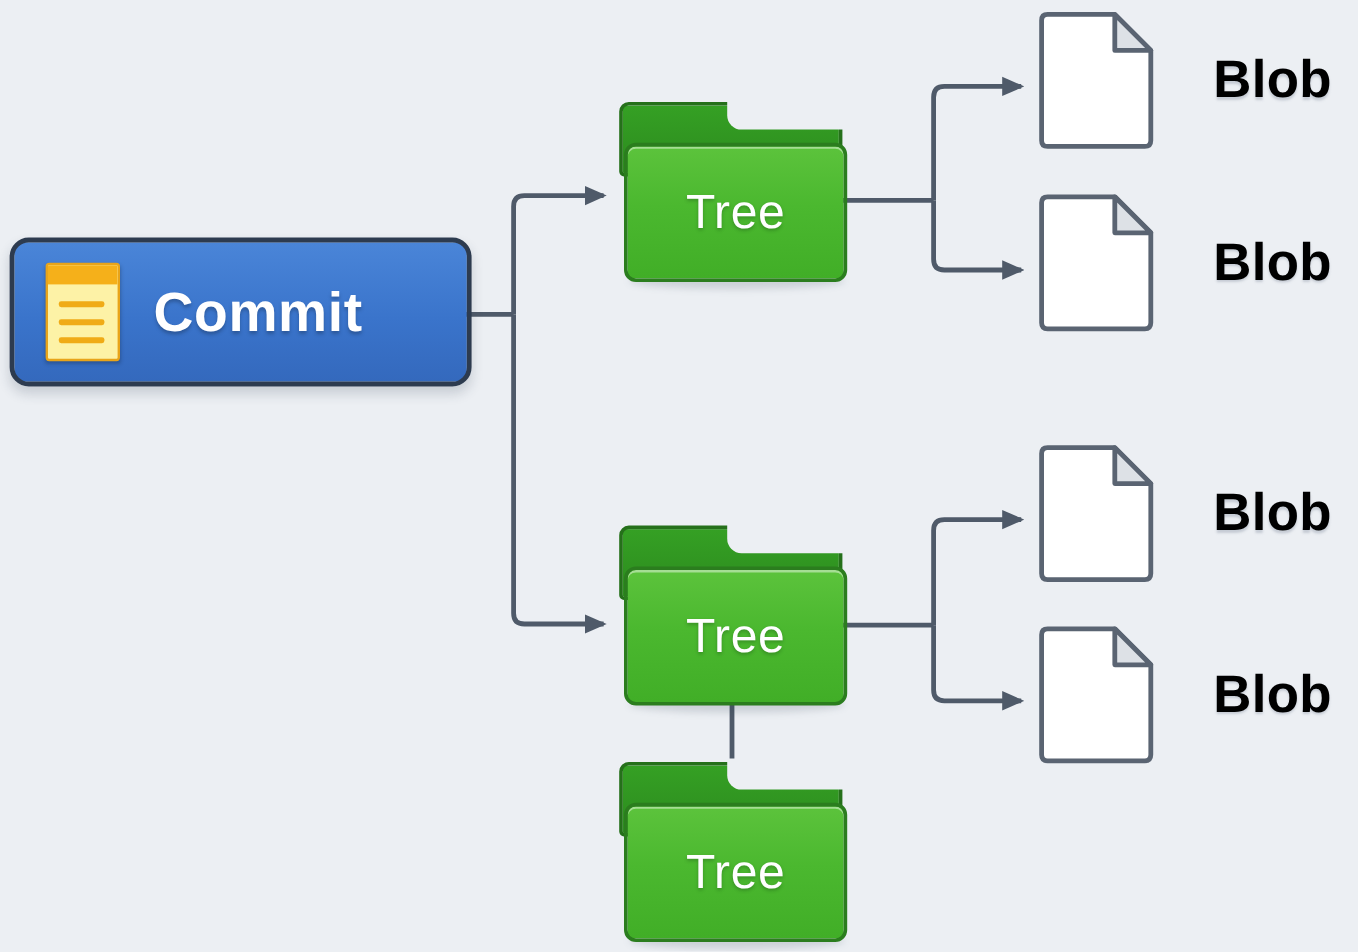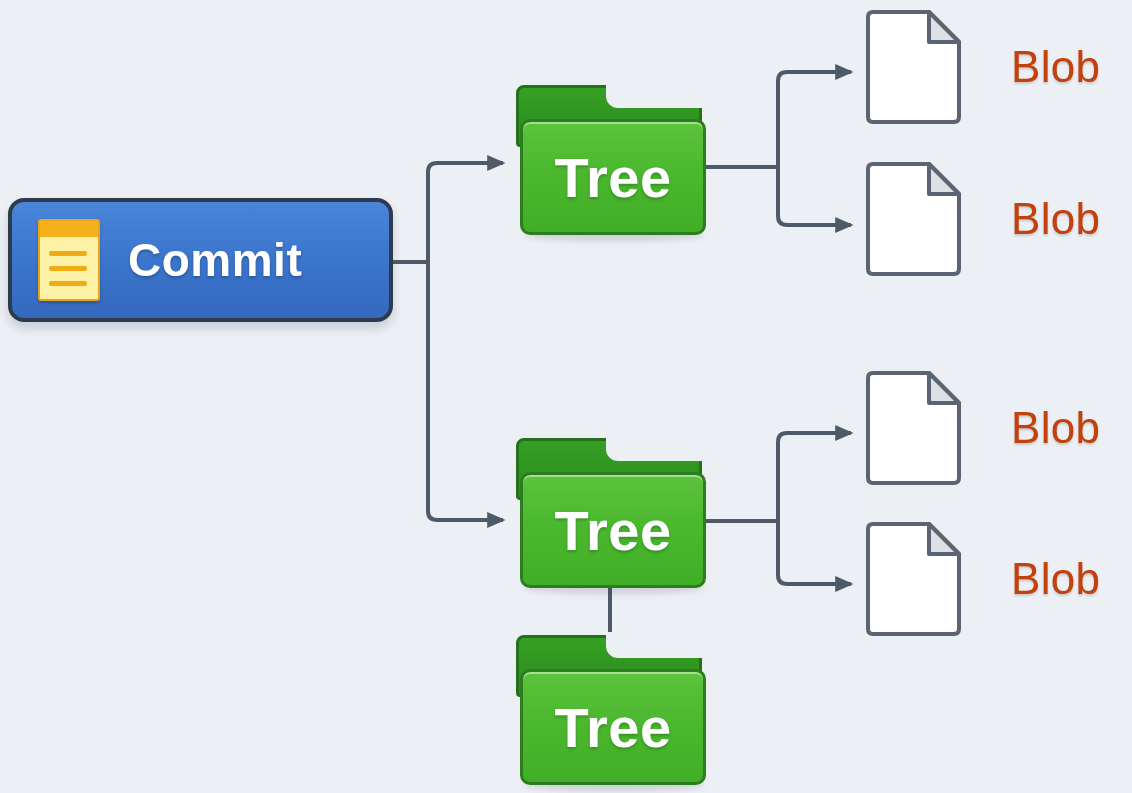--- a/index.html
+++ b/index.html
@@ -125,45 +125,45 @@
     background: linear-gradient(180deg, #5cc33c 0%, #4bb82f 45%, #41ae27 100%);
     border: 3px solid #2b7d1e;
     border-radius: 10px;
     box-shadow: inset 0 2px 0 rgba(255,255,255,0.45);
     display: flex;
     align-items: center;
     justify-content: center;
   }
   .tree-label {
     color: #ffffff;
-    font-size: 56px;
-    font-weight: bold;
+    font-size: 40px;
+    font-weight: normal;
     letter-spacing: 0.5px;
     text-shadow: 0 2px 3px rgba(20,60,20,0.32);
     text-align: right;
   }
 
   
   .blob-node {
     position: absolute;
     display: flex;
     align-items: center;
   }
   .blob-page {
     position: relative;
     width: 100px;
     height: 118px;
     flex: 0 0 auto;
   }
   .blob-page svg { display: block; }
   .blob-label {
     margin-left: 48px;
-    color: #c2410c;
+    color: #000000;
     font-size: 44px;
-    font-weight: normal;
+    font-weight: bold;
     letter-spacing: 0.3px;
     text-shadow: 0 2px 2px rgba(150,160,175,0.45);
     white-space: nowrap;
   }
 </style>
 </head>
 <body>
 
 <div id="stage">
 

